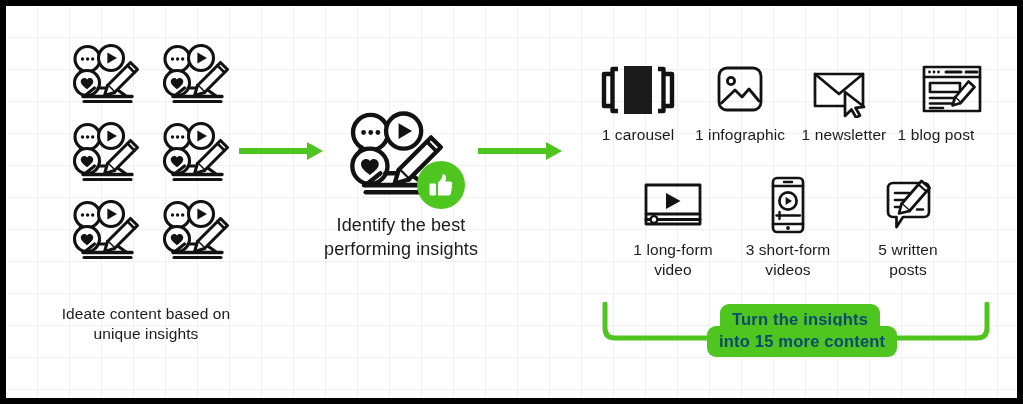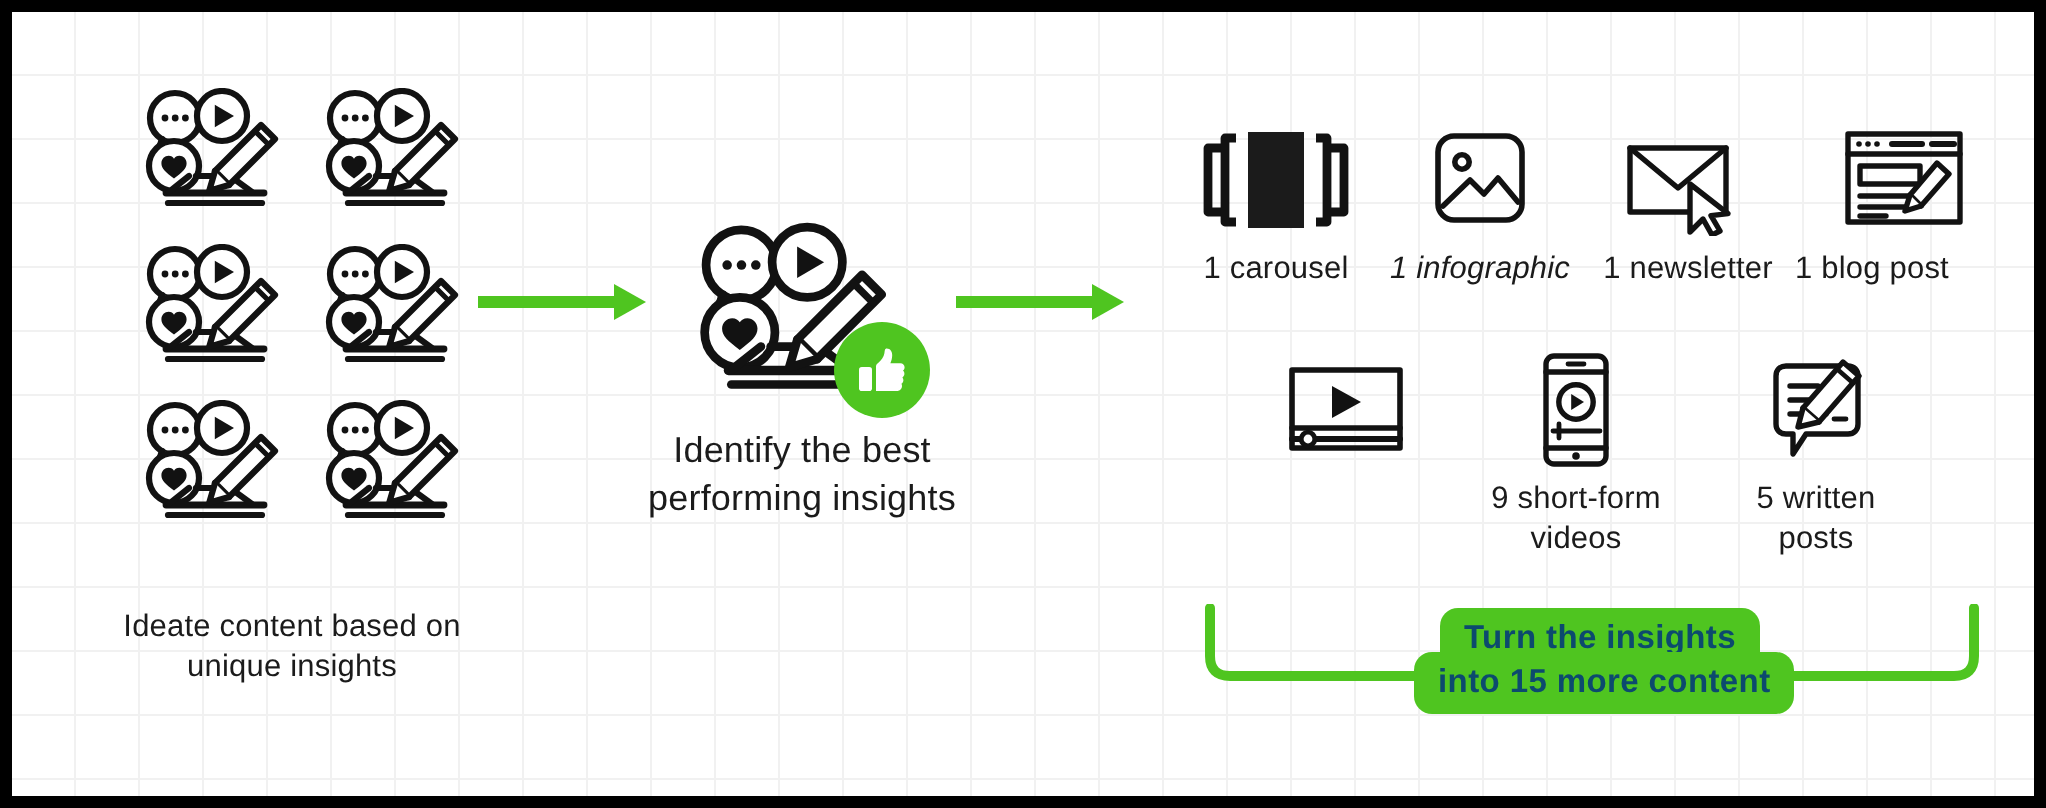--- a/index.html
+++ b/index.html
@@ -260,21 +260,21 @@
   </div>
   <div class="cap" style="left:562px;top:119px;width:140px;">1 carousel</div>
 
   <div class="out-icon" style="left:709px;top:58px;">
     <svg width="50" height="52" viewBox="0 0 50 52" fill="none" stroke="#121212" stroke-width="2.8" stroke-linejoin="round" stroke-linecap="round">
       <rect x="4" y="4" width="42" height="42" rx="8"></rect>
       <circle cx="16" cy="17" r="3.6"></circle>
       <path d="M6.5 39 L20 26 L27 33 L34 25 L44 37"></path>
     </svg>
   </div>
-  <div class="cap" style="left:664px;top:119px;width:140px;font-style:italic;">1 infographic</div>
+  <div class="cap" style="left:664px;top:119px;width:140px;">1 infographic</div>
 
   <div class="out-icon" style="left:806px;top:62px;">
     <svg width="62" height="50" viewBox="0 0 62 50" fill="none" stroke="#121212" stroke-width="2.7" stroke-linejoin="round" stroke-linecap="round">
       <rect x="3" y="6" width="48" height="32" fill="#fff"></rect>
       <path d="M3 6 L27 26 L51 6"></path>
       <path d="M33 24 L33 48 L39.5 41.5 L44 49.5 L48 47.5 L43.5 39.8 L52 38.8 Z" fill="#fff"></path>
     </svg>
   </div>
   <div class="cap" style="left:768px;top:119px;width:140px;">1 newsletter</div>
 
@@ -299,35 +299,37 @@
 
   <div class="out-icon" style="left:637px;top:176px;">
     <svg width="60" height="48" viewBox="0 0 60 48" fill="none" stroke="#121212" stroke-width="2.8" stroke-linejoin="round" stroke-linecap="round">
       <path d="M3 3 L57 3 L57 32 L3 32 Z"></path>
       <path d="M23 11 L37.5 19 L23 27 Z" fill="#121212" stroke="none"></path>
       <path d="M3 37.5 L57 37.5" stroke-width="3"></path>
       <path d="M3 32 L3 42 L57 42 L57 32" stroke-width="2.8"></path>
       <circle cx="11" cy="37.5" r="3.4" fill="#ffffff" stroke="#121212" stroke-width="2.4"></circle>
     </svg>
   </div>
+  <div class="cap" style="left:602px;top:234px;width:130px;">1 long-form
+video</div>
 
   <div class="out-icon" style="left:760px;top:170px;">
     <svg width="44" height="58" viewBox="0 0 44 58" fill="none" stroke="#121212" stroke-width="2.7" stroke-linejoin="round" stroke-linecap="round">
       <rect x="7" y="2" width="30" height="54" rx="4"></rect>
       <path d="M7 10 L37 10"></path>
       <path d="M7 48 L37 48"></path>
       <path d="M18 6 L26 6" stroke-width="2.4"></path>
       <circle cx="22" cy="52" r="1.9" fill="#121212" stroke="none"></circle>
       <circle cx="22" cy="25" r="8.6"></circle>
       <path d="M19.6 21 L26 25 L19.6 29 Z" fill="#121212" stroke="none"></path>
       <path d="M10.5 39.5 L34 39.5" stroke-width="2.4"></path>
       <path d="M13.5 36 L13.5 43" stroke-width="2.4"></path>
     </svg>
   </div>
-  <div class="cap" style="left:717px;top:234px;width:130px;">9 short-form
+  <div class="cap" style="left:717px;top:234px;width:130px;">3 short-form
 videos</div>
 
   <div class="out-icon" style="left:877px;top:172px;">
     <svg width="54" height="54" viewBox="0 0 54 54" fill="none" stroke="#121212" stroke-width="2.7" stroke-linejoin="round" stroke-linecap="round">
       <path d="M5 10 C5 7 7 5 10 5 L41 5 C44 5 46 7 46 10 L46 34 C46 37 44 39 41 39 L20 39 L13.5 49 L13.5 39 L10 39 C7 39 5 37 5 34 Z" fill="#fff"></path>
       <path d="M12 15 L26 15"></path>
       <path d="M12 22 L24 22"></path>
       <path d="M12 29 L30 29"></path>
       <path d="M34 31.5 L40 31.5" stroke-width="2.4"></path>
       <path d="M38.5 3 L46.5 10 L26.5 33 L18.5 26 Z" fill="#fff"></path>

